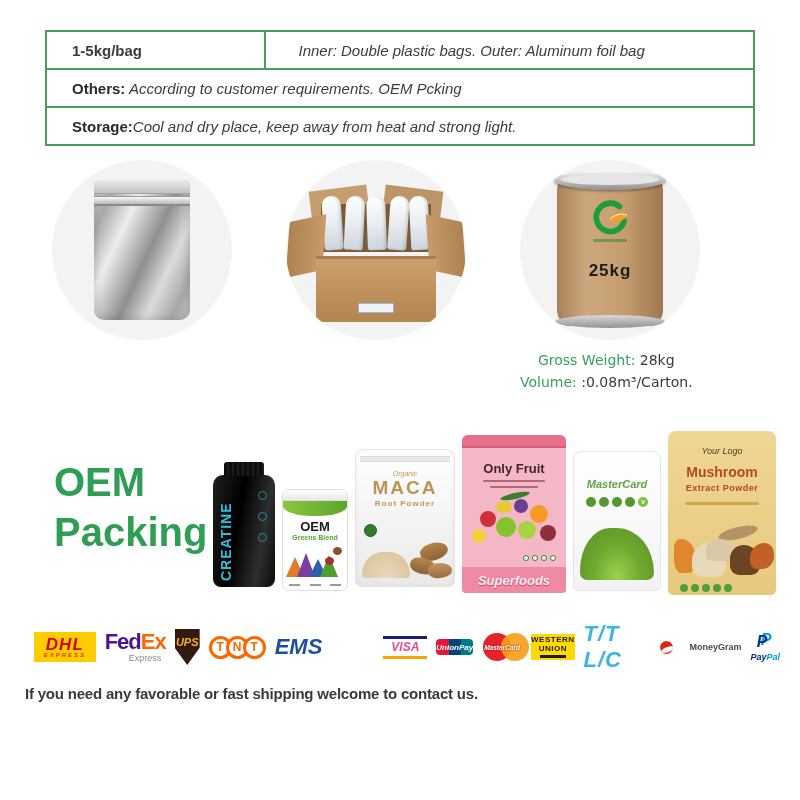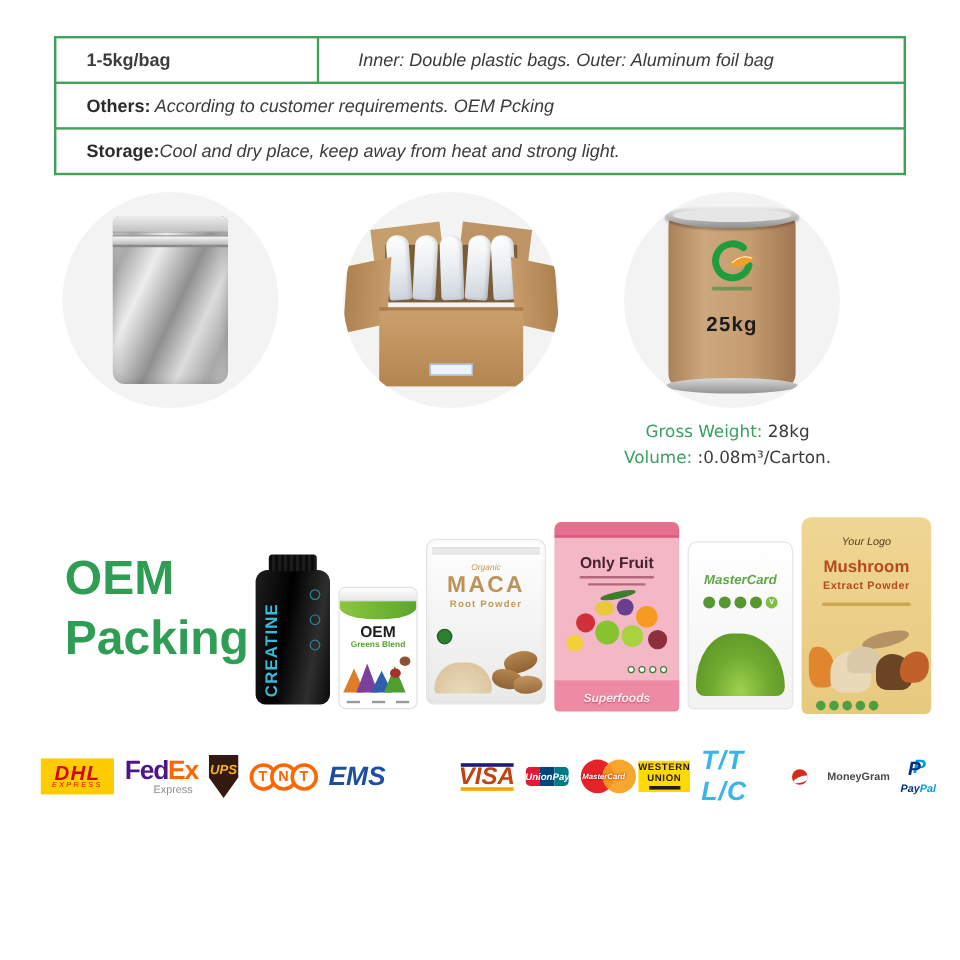--- a/index.html
+++ b/index.html
@@ -124,21 +124,21 @@
   .fa3{ left:60px; top:6px;  width:18px; height:18px; background:#f59a23; }
   .fa4{ left:10px; top:12px; width:16px; height:16px; background:#d0303a; }
   .fa5{ left:26px; top:18px; width:20px; height:20px; background:#86c32e; }
   .fa6{ left:48px; top:22px; width:18px; height:18px; background:#a8d23f; }
   .fa7{ left:70px; top:26px; width:16px; height:16px; background:#8e2f3c; }
   .fa8{ left:2px;  top:30px; width:14px; height:14px; background:#f3cf3a; }
   .fa9{ left:30px; top:-6px; width:30px; height:6px;  background:#3c7d2e; border-radius:50%; transform:rotate(-12deg); }
   .pinkbag .badges-row { position:absolute; bottom:32px; right:10px; display:flex; gap:3px; }
   .pinkbag .badges-row i { width:6px; height:6px; border-radius:50%; background:#fff; border:1px solid #3c7d2e; }
   .pinkbag .fband { position:absolute; bottom:0; width:100%; height:26px; background:#ee8aa3; }
-  .pinkbag .fbanner { position:absolute; bottom:5px; width:100%; text-align:center; font-size:10px; font-weight:800; font-style:italic; color:#fdeef2; text-shadow:0 1px 1px #c04a68; }
+  .pinkbag .fbanner { position:absolute; bottom:5px; width:100%; text-align:center; font-size:13px; font-weight:800; font-style:italic; color:#fdeef2; text-shadow:0 1px 1px #c04a68; }
 
   .sgbag { position:relative; width:88px; height:140px; margin-bottom:4px; border:1px solid #e6e6e6; border-radius:8px 8px 5px 5px;
     background:linear-gradient(#ffffff,#f2f2f2); }
   .sgbag .sgtitle { margin-top:26px; text-align:center; font-size:11px; font-weight:800; font-style:italic; color:#5fa844; }
   .sgbag .sgbadges { display:flex; justify-content:center; gap:3px; margin-top:7px; }
   .sgbag .sgbadges i { width:10px; height:10px; border-radius:50%; background:#56982f; }
   .sgbag .sgbadges .v { background:#7cc142; color:#fff; font-size:6px; font-style:normal; font-weight:800; text-align:center; line-height:10px; }
   .sgbag .sgpowder { position:absolute; bottom:10px; left:6px; right:6px; height:52px;
     background:radial-gradient(ellipse at 50% 92%,#9ed14e 0%,#6faa30 45%,#568c22 100%);
     border-radius:45% 55% 8px 8px/90% 95% 8px 8px; }
@@ -171,21 +171,21 @@
   .fedex .sub { font-size:9px; color:#8a8a8a; margin-left:24px; margin-top:1px; }
   .ups { width:30px; height:36px; background:#33190f; clip-path:polygon(0 0,100% 0,100% 52%,50% 100%,0 52%); display:flex; justify-content:center; }
   .ups span { color:#f5b31d; font-weight:800; font-style:italic; font-size:11px; margin-top:7px; }
   .tnt { display:flex; }
   .tnt span { width:23px; height:23px; border-radius:50%; border:3px solid #ff6600; background:#fff; color:#ff6600;
     font-weight:800; font-size:12px; display:flex; align-items:center; justify-content:center; margin-left:-6px; }
   .tnt span:first-child { margin-left:0; }
   .ems { color:#1d4f9e; font-weight:800; font-style:italic; font-size:22px; }
   .visa { display:flex; flex-direction:column; align-items:center; margin-left:52px; }
   .visa .bar-top { width:44px; height:3px; background:#1a1f71; }
-  .visa .t { color:#c2410c; font-weight:800; font-style:italic; font-size:20px; line-height:17px; }
+  .visa .t { color:#ec4899; font-weight:800; font-style:italic; font-size:12px; line-height:17px; }
   .visa .bar-bot { width:44px; height:3px; background:#f7a600; }
   .unionpay { position:relative; width:44px; height:16px; border-radius:4px; overflow:hidden; display:flex; }
   .unionpay i { flex:1; } .up-r{background:#e21836;} .up-b{background:#00447c;} .up-g{background:#007b84;}
   .unionpay span { position:absolute; inset:0; display:flex; align-items:center; justify-content:center; color:#fff; font-size:8px; font-weight:800; font-style:italic; }
   .mastercard { position:relative; width:48px; height:28px; }
   .mc-l { position:absolute; left:1px; top:0; width:28px; height:28px; border-radius:50%; background:#e62329; }
   .mc-r { position:absolute; left:19px; top:0; width:28px; height:28px; border-radius:50%; background:#f79e1b; opacity:.92; }
   .mastercard span { position:absolute; inset:0; display:flex; align-items:center; justify-content:center; color:#fff; font-size:6.5px; font-weight:700; font-style:italic; text-shadow:0 0 2px #8a0000; }
   .wu { width:52px; height:26px; background:#ffd900; display:flex; flex-direction:column; align-items:center; justify-content:center; line-height:1.1; }
   .wu span { color:#1d1d1b; font-weight:800; font-size:8px; letter-spacing:.5px; }
@@ -446,14 +446,15 @@
       <div class="pp-icon">
         <span class="b">P</span>
         <span class="f">P</span>
       </div>
       <div class="t">
         <span class="pay">Pay</span><span class="pal">Pal</span>
       </div>
     </div>
   </div>
 
+  <div class="footer">If you need any favorable or fast shipping welcome to contact us.</div>
 
 </div>
 
 </body></html>

